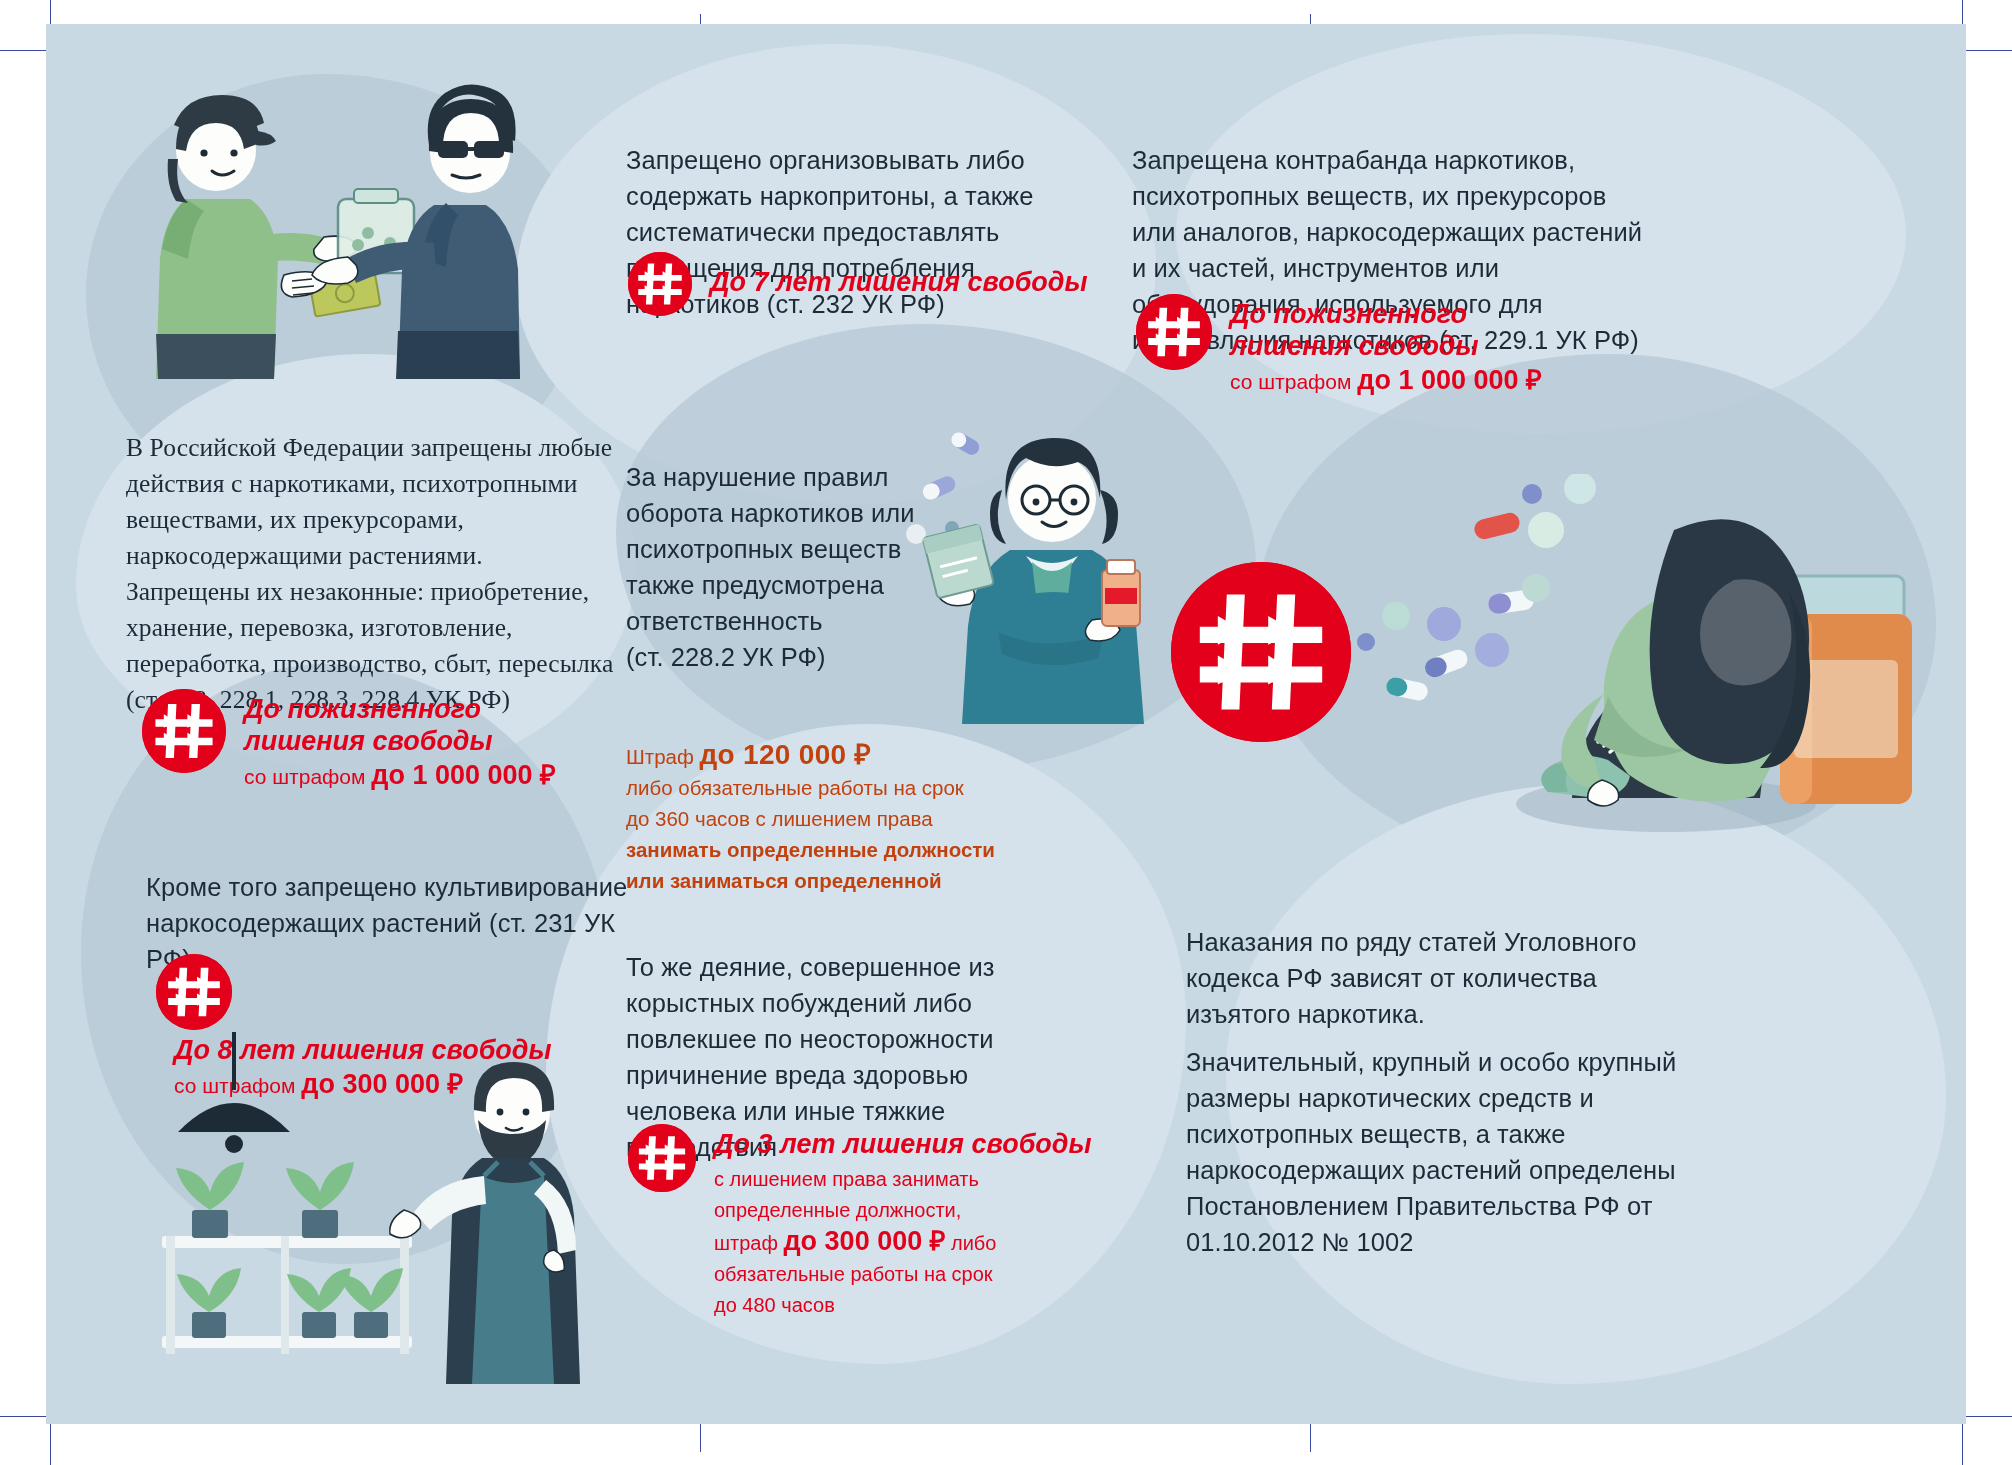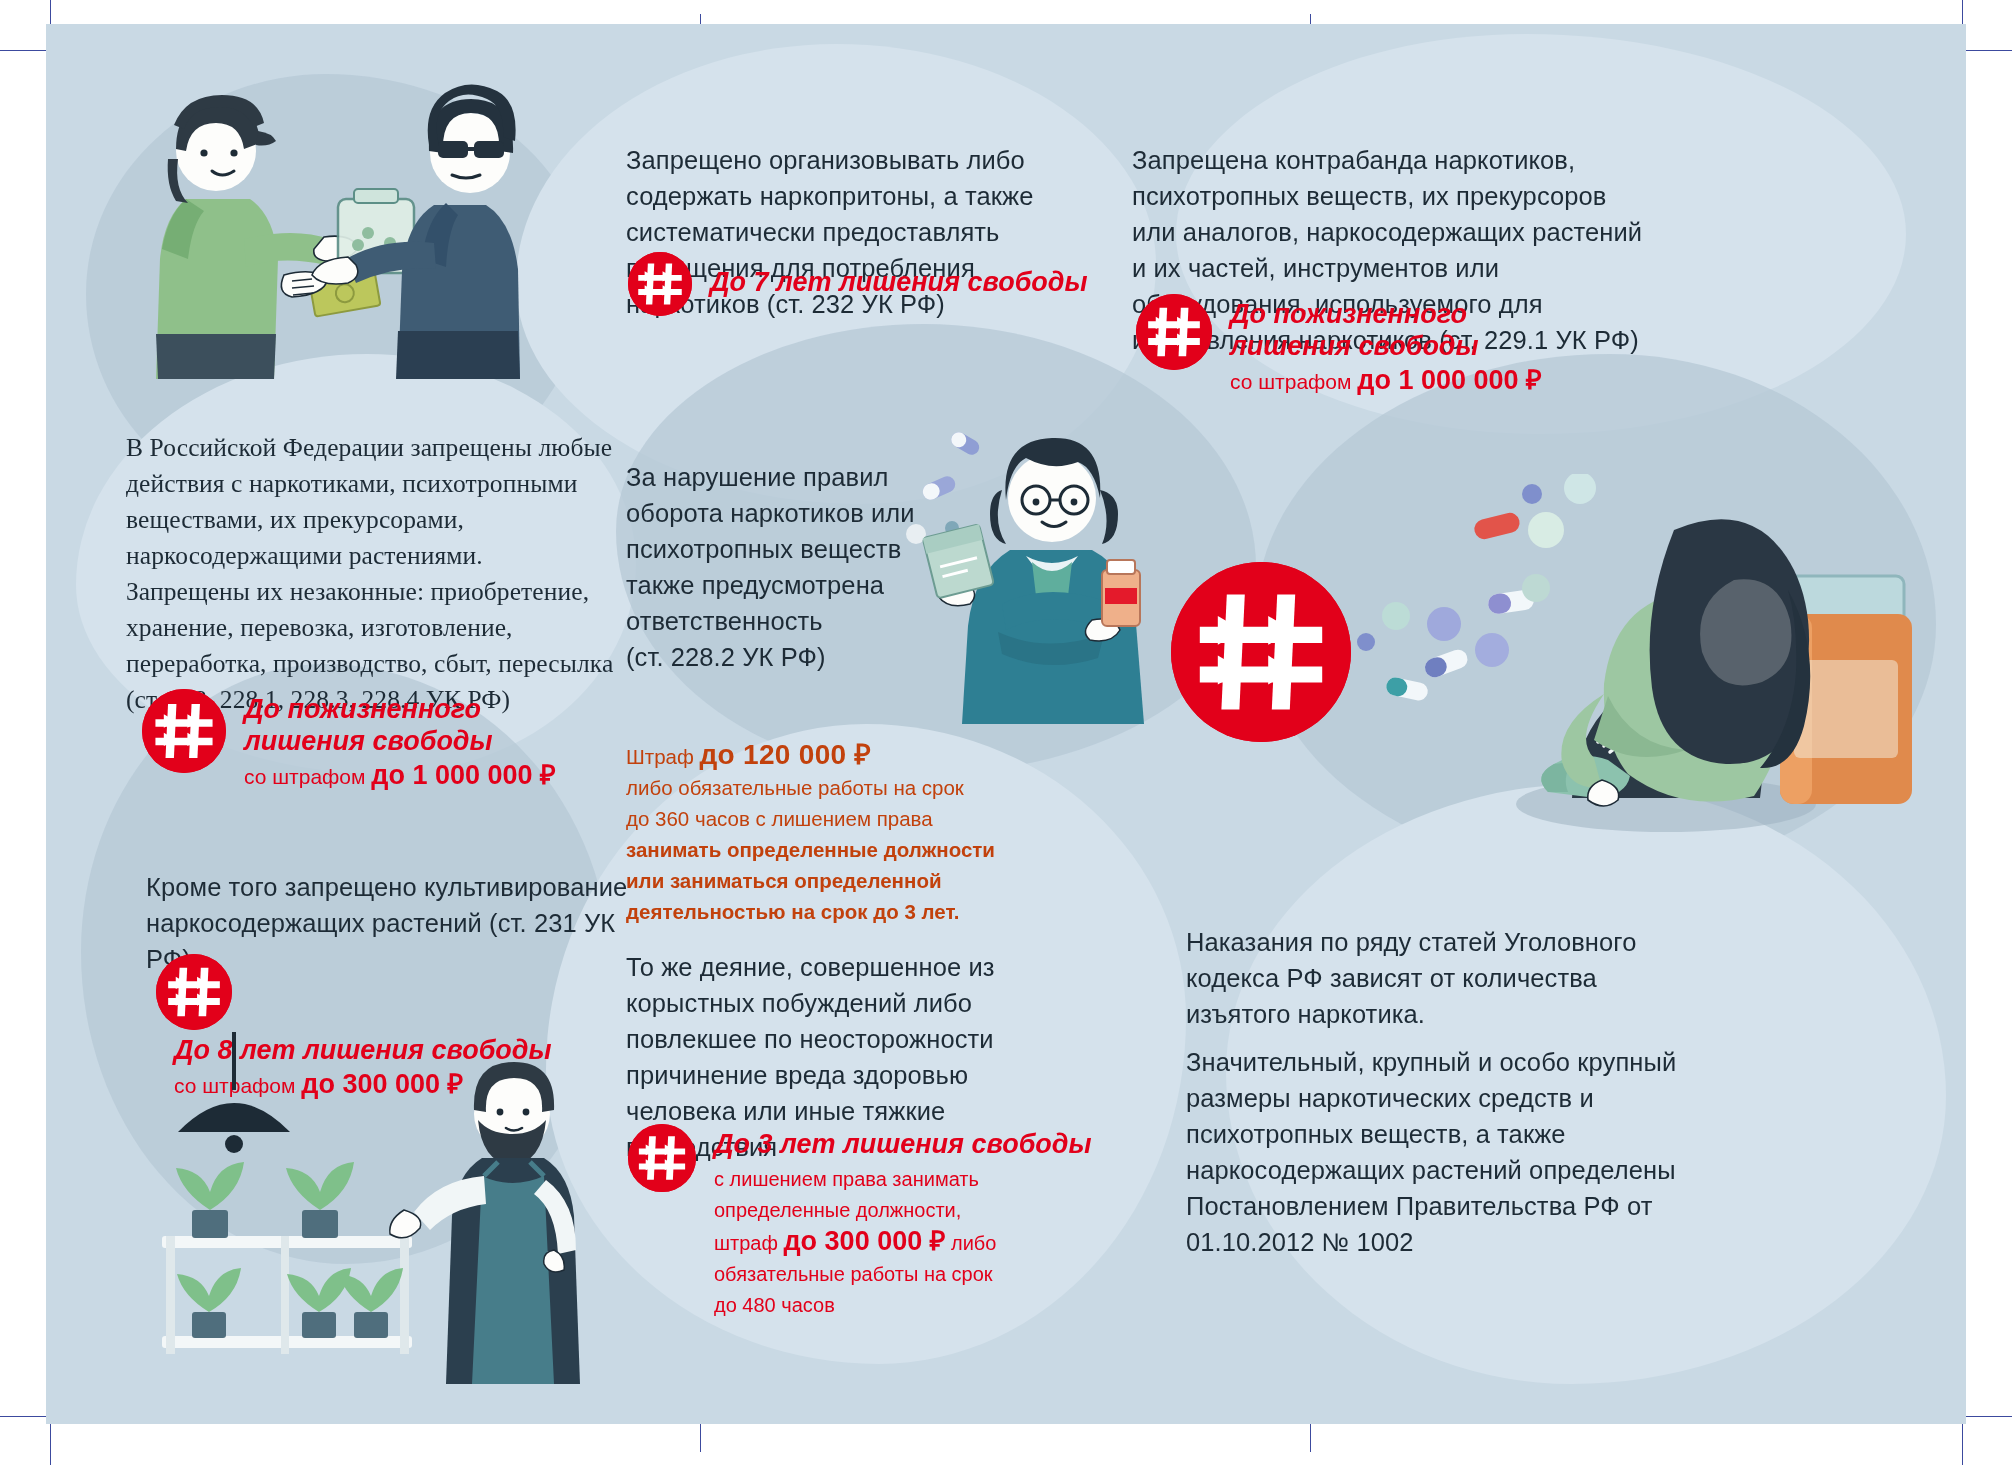--- a/index.html
+++ b/index.html
@@ -374,21 +374,20 @@
     </div>
 
     <div class="redblock" style="left:580px;top:715px;width:430px;">
       <div class="row">
         <span>Штраф </span><span class="big">до 120 000 ₽</span>
       </div>
       <div class="row">либо обязательные работы на срок</div>
       <div class="row">до 360 часов с лишением права</div>
       <div class="row bold">занимать определенные должности</div>
       <div class="row bold">или заниматься определенной</div>
-      <div class="row bold">деятельностью на срок до 3 лет.</div>
     </div>
 
     <div class="txt" style="left:580px;top:925px;width:440px;">То же деяние, совершенное из корыстных побуждений либо повлекшее по неосторожности причинение вреда здоровью человека или иные тяжкие последствия</div>
 
     <div class="penalty" style="left:582px;top:1100px;">
       <div class="bars-icon" style="width:68px;height:68px;">
         <svg viewBox="0 0 100 100">
           <circle cx="50" cy="50" r="50" fill="#e2001a"></circle>
           <g fill="#ffffff">
             <path d="M31 18 l10 0 l-3 64 l-10 0 z"></path>

